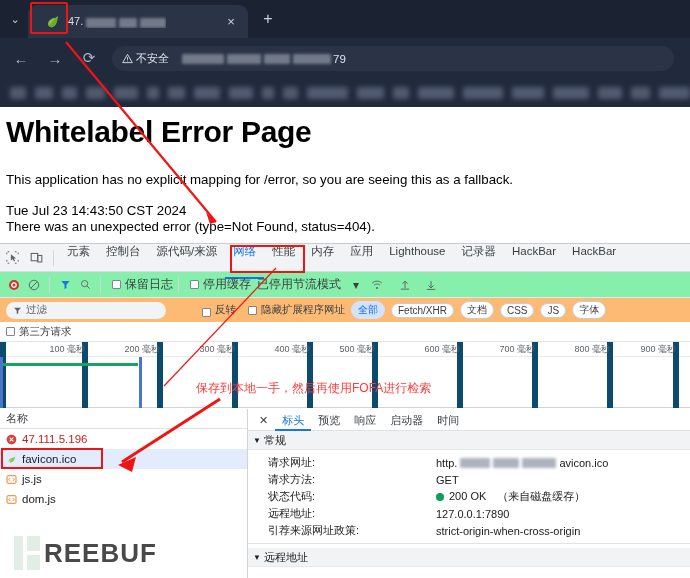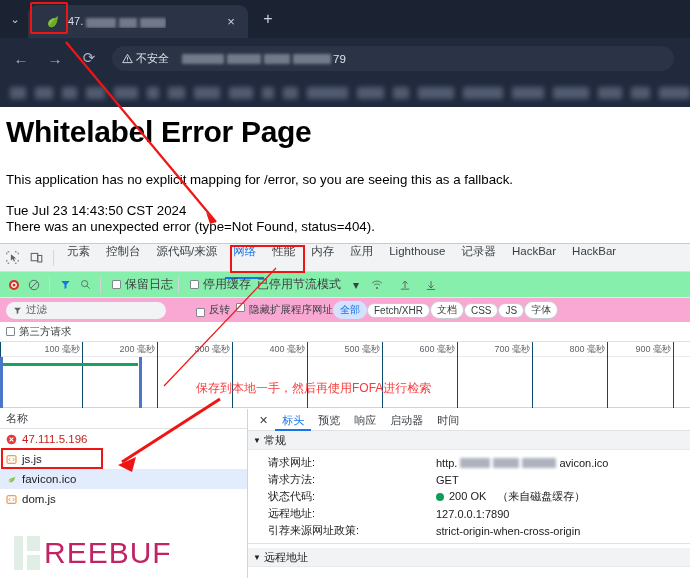--- a/index.html
+++ b/index.html
@@ -102,22 +102,22 @@
   }
   .rec-btn { width: 20px; height: 20px; display: flex; align-items: center;
     justify-content: center; }
   .rec-dot { width: 10px; height: 10px; border-radius: 50%; border: 2px solid #d93025;
     background: #d93025; box-shadow: 0 0 0 1.5px #fff inset; }
   .cb { width: 9px; height: 9px; border: 1px solid #80868b; border-radius: 1px;
     display: inline-block; margin-right: 4px; vertical-align: -1px; background: #fff; }
   .tb-item { display: flex; align-items: center; margin-left: 6px; white-space: nowrap; }
 
   .dt-filterbar {
-    height: 24px; background: #f9a8d4; display: flex; align-items: center;
-    font-size: 10.5px; color: #3c4043; padding-left: 6px; gap: 0;
+    height: 24px; background: #fdba74; display: flex; align-items: center;
+    font-size: 10.5px; color: #3c4043; padding-left: 6px; gap: 6px;
   }
   .filter-input {
     width: 160px; height: 17px; border-radius: 9px; background: #f1f3f4;
     display: flex; align-items: center; padding: 0 7px; color: #5f6368; gap: 4px;
     font-size: 10.5px;
   }
   .chip {
     border: 1px solid #c8ccd1; border-radius: 9px; padding: 1px 6px; background: #fff;
     white-space: nowrap; font-size: 10px;
   }
@@ -125,21 +125,21 @@
   .dt-filterbar2 {
     height: 20px; background: #fff; display: flex; align-items: center;
     font-size: 10.5px; color: #3c4043; padding-left: 6px;
     border-bottom: 1px solid #e0e2e5;
   }
 
   
   .overview { position: relative; height: 66px; background: #fff;
     border-bottom: 1px solid #d0d3d7; }
   .ov-ruler { position: relative; height: 15px; border-bottom: 1px solid #e8eaec; }
-  .ov-tick { position: absolute; top: 0; height: 66px; border-left: 1px solid #0c4a6e; }
+  .ov-tick { position: absolute; top: 0; height: 66px; border-left: 6px solid #0c4a6e; }
   .ov-tick span { position: absolute; right: 3px; top: 1px; font-size: 9px; color: #5f6368;
     white-space: nowrap; }
   .ov-greenbar { position: absolute; left: 0; top: 21px; height: 3px; background: #1aa260; }
   .ov-handle { position: absolute; top: 15px; width: 3px; height: 51px; background: #4a76c9; }
   .ov-annot { position: absolute; left: 196px; top: 38px; color: #fb3b3b; font-size: 12px;
     white-space: nowrap; }
 
   
   .panes { position: absolute; top: 0; left: 0; right: 0; bottom: 0; display: flex; }
   .req-pane { width: 248px; border-right: 1px solid #d0d3d7; position: relative;
@@ -169,21 +169,21 @@
   .greendot { width: 8px; height: 8px; border-radius: 50%; background: #0f9d58;
     display: inline-block; margin-right: 5px; }
   .kv-sep { height: 1px; background: #e0e2e5; margin: 4px 0 0 0; }
 
   
   .watermark { position: absolute; left: 14px; top: 533px; width: 220px; height: 40px;
     display: flex; align-items: center; gap: 4px; opacity: .95; z-index: 3; }
   .wm-bar { width: 9px; height: 34px; background: #dfeee4; }
   .wm-blocks { display: flex; flex-direction: column; gap: 4px; }
   .wm-blocks div { width: 13px; height: 15px; background: #dfeee4; }
-  .wm-text { font-size: 30px; font-weight: normal; color: #be185d;
+  .wm-text { font-size: 26px; font-weight: bold; color: #404040;
     letter-spacing: 1px; font-family: "Liberation Sans", sans-serif; }
 
   
   .arrows { position: absolute; left: 0; top: 0; width: 690px; height: 578px;
     pointer-events: none; z-index: 8; }
 </style>
 </head>
 <body>
 
 <div id="root">
@@ -348,21 +348,21 @@
       <div class="filter-input">
         <svg width="9" height="9" viewBox="0 0 16 16">
           <path d="M2 3h12l-4.6 5.4V13l-2.8 1.4V8.4Z" fill="#5f6368"></path>
         </svg>
         <span>过滤</span>
       </div>
       <label style="display:flex;align-items:flex-end;margin-left:30px">
         <span class="cb"></span>
           <span>反转</span>
       </label>
-      <label style="display:flex;margin-left:6px">
+      <label style="display:flex;align-items:center;margin-left:6px">
         <span class="cb"></span>
           <span>隐藏扩展程序网址</span>
       </label>
       <span class="chip active">全部</span>
       <span class="chip">Fetch/XHR</span>
       <span class="chip">文档</span>
       <span class="chip">CSS</span>
       <span class="chip">JS</span>
       <span class="chip">字体</span>
     </div>
@@ -381,21 +381,21 @@
         </div>
       <div class="ov-tick" style="left:157px">
           <span>200 毫秒</span>
         </div>
       <div class="ov-tick" style="left:232px">
           <span>300 毫秒</span>
         </div>
       <div class="ov-tick" style="left:307px">
           <span>400 毫秒</span>
         </div>
-      <div class="ov-tick" style="left:382px">
+      <div class="ov-tick" style="left:372px">
           <span>500 毫秒</span>
         </div>
       <div class="ov-tick" style="left:457px">
           <span>600 毫秒</span>
         </div>
       <div class="ov-tick" style="left:532px">
           <span>700 毫秒</span>
         </div>
       <div class="ov-tick" style="left:607px">
           <span>800 毫秒</span>
@@ -416,36 +416,36 @@
           <div class="req-head">名称</div>
           <div class="req-row err">
             <span class="ico">
               <svg width="11" height="11" viewBox="0 0 16 16">
                 <circle cx="8" cy="8" r="7" fill="#e53935"></circle>
                 <path d="M5.3 5.3 10.7 10.7 M10.7 5.3 5.3 10.7" stroke="#fff" stroke-width="1.6"></path>
               </svg>
             </span>
             <span>47.111.5.196</span>
           </div>
+          <div class="req-row sel">
+            <span class="ico">
+              <svg width="11" height="11" viewBox="0 0 16 16">
+                <path d="M13.5 3.5c-1.6 2.4-4.3 1.4-7 3-2 1.2-3 3-2.4 5 .6-2 2.4-3.4 5-4.4-2 1.6-3.4 3-4 5 3.6 1 7.6-2.4 8.4-8.6z" fill="#8bc53f"></path>
+              </svg>
+            </span>
+            <span>favicon.ico</span>
+          </div>
           <div class="req-row">
             <span class="ico">
               <svg width="11" height="11" viewBox="0 0 16 16">
                 <rect x="1.5" y="2.5" width="13" height="11" rx="1.2" fill="none" stroke="#e8710a" stroke-width="1.3"></rect>
                 <path d="M6 6 4.2 8 6 10 M10 6 11.8 8 10 10" fill="none" stroke="#e8710a" stroke-width="1.2"></path>
               </svg>
             </span>
             <span>js.js</span>
-          </div>
-          <div class="req-row sel">
-            <span class="ico">
-              <svg width="11" height="11" viewBox="0 0 16 16">
-                <path d="M13.5 3.5c-1.6 2.4-4.3 1.4-7 3-2 1.2-3 3-2.4 5 .6-2 2.4-3.4 5-4.4-2 1.6-3.4 3-4 5 3.6 1 7.6-2.4 8.4-8.6z" fill="#8bc53f"></path>
-              </svg>
-            </span>
-            <span>favicon.ico</span>
           </div>
           <div class="req-row">
             <span class="ico">
               <svg width="11" height="11" viewBox="0 0 16 16">
                 <rect x="1.5" y="2.5" width="13" height="11" rx="1.2" fill="none" stroke="#e8710a" stroke-width="1.3"></rect>
                 <path d="M6 6 4.2 8 6 10 M10 6 11.8 8 10 10" fill="none" stroke="#e8710a" stroke-width="1.2"></path>
               </svg>
             </span>
             <span>dom.js</span>
           </div>

